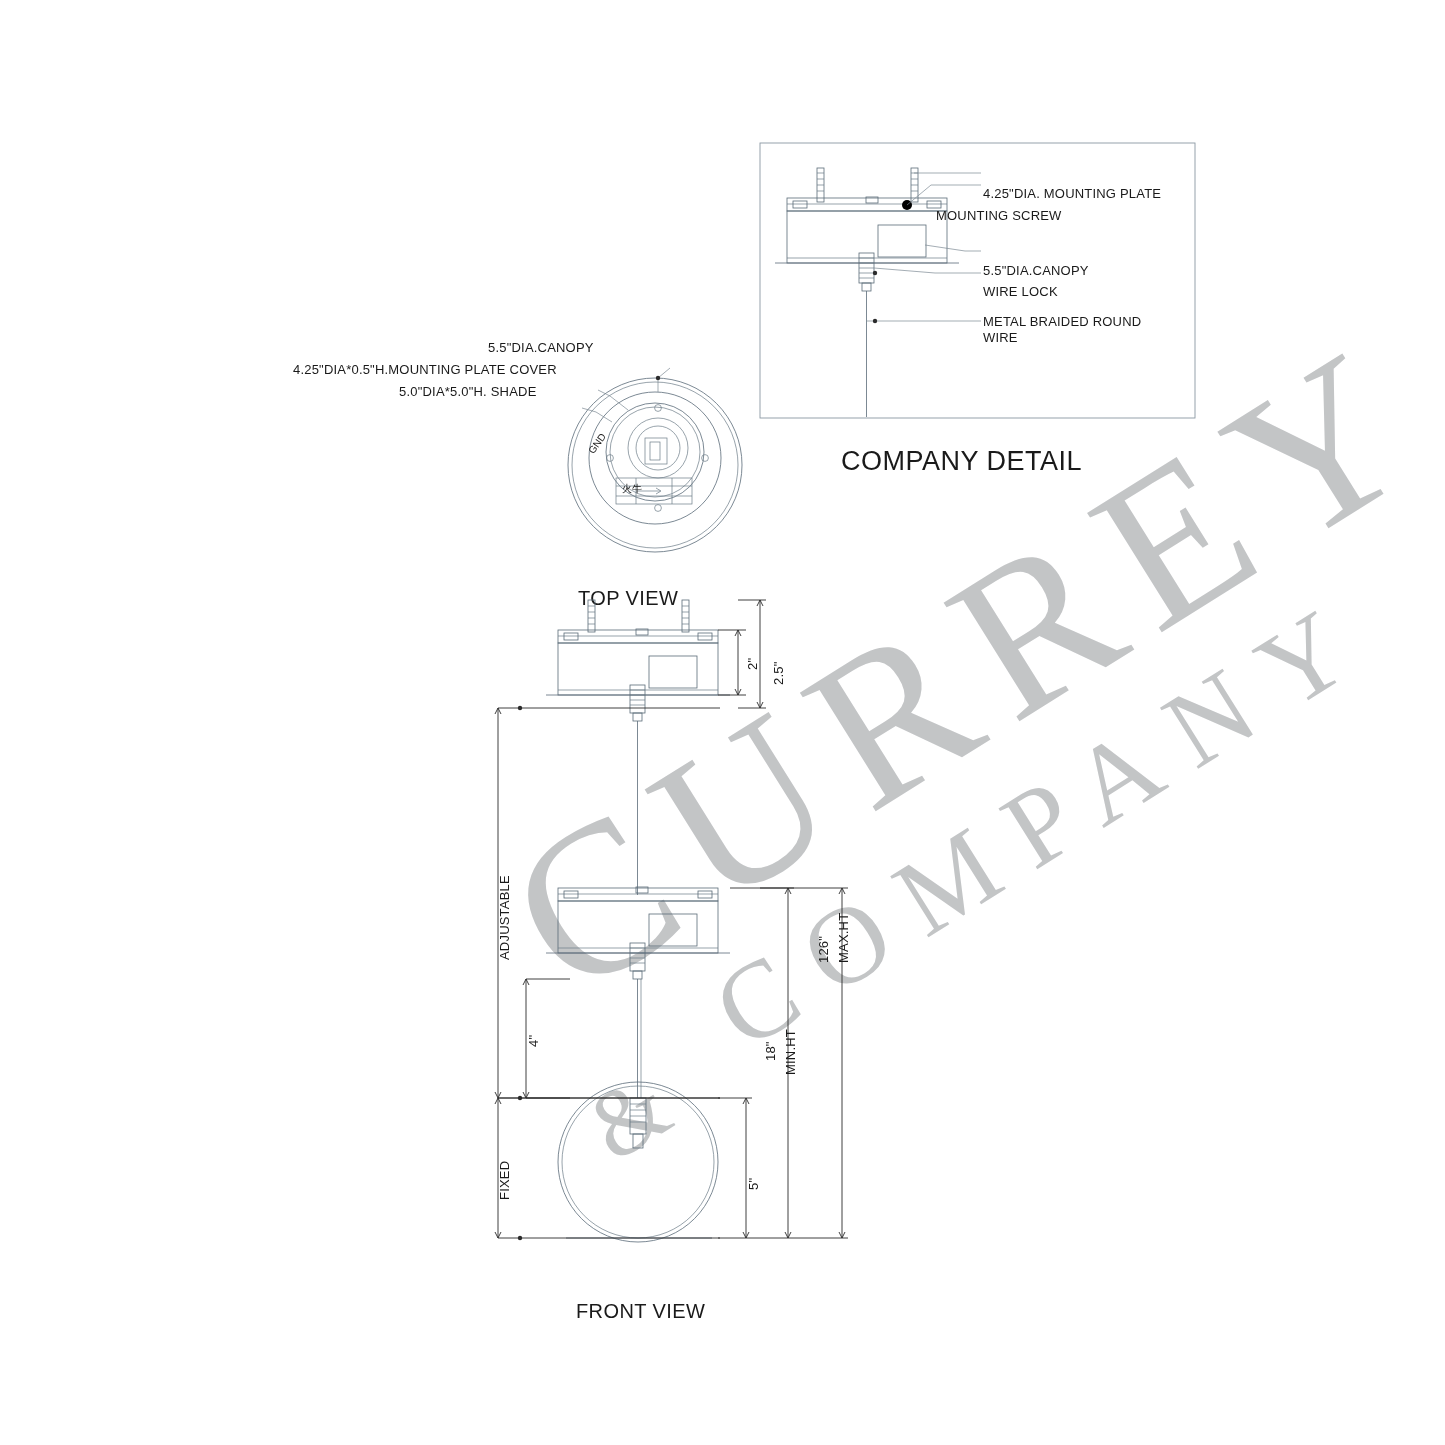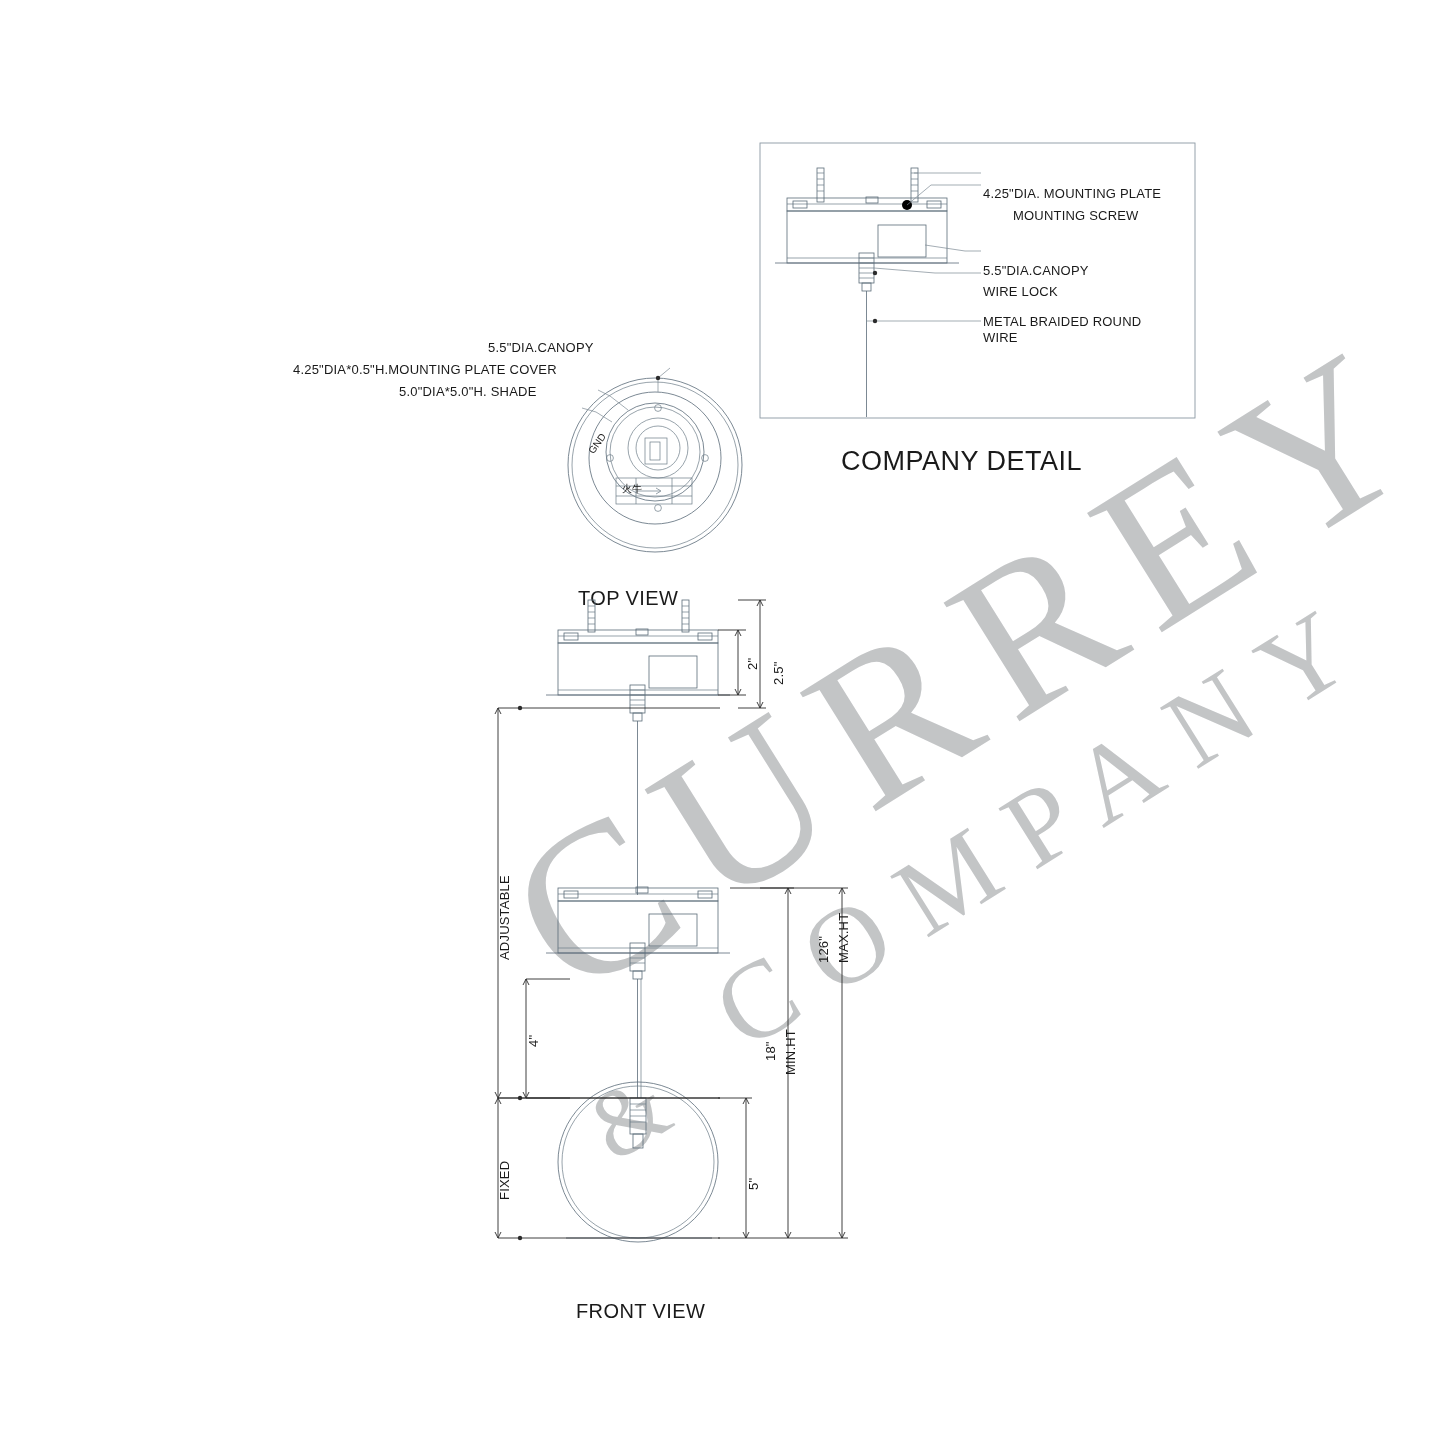--- a/index.html
+++ b/index.html
@@ -126,21 +126,21 @@
       <polyline class="leader" points="172,80 196,60 246,60"></polyline>
       <polyline class="leader" points="190,120 230,126 246,126"></polyline>
       <polyline class="leader" points="139,143 200,148 246,148"></polyline>
       <polyline class="leader" points="131,196 180,196 246,196"></polyline>
       <circle class="dot" cx="140" cy="196" r="2.2"></circle>
       <circle class="dot" cx="140" cy="148" r="2.2"></circle>
     </g>
   </svg>
 
   <div class="abs lbl" style="left:983px; top:186px;">4.25"DIA. MOUNTING PLATE</div>
-  <div class="abs lbl" style="left:1013px; top:208px;">MOUNTING SCREW</div>
+  <div class="abs lbl" style="left:936px; top:208px;">MOUNTING SCREW</div>
   <div class="abs lbl" style="left:983px; top:263px;">5.5"DIA.CANOPY</div>
   <div class="abs lbl" style="left:983px; top:284px;">WIRE LOCK</div>
   <div class="abs lbl" style="left:983px; top:314px;text-align:right;">METAL BRAIDED ROUND</div>
   <div class="abs lbl" style="left:983px; top:330px;"> WIRE</div>
 
   <div class="abs title" style="left:841px; top:446px;">COMPANY DETAIL</div>
 
   <svg class="abs" style="left:540px; top:360px;" width="230" height="200">
 
     <circle class="thin" cx="115" cy="105" r="87"></circle>

